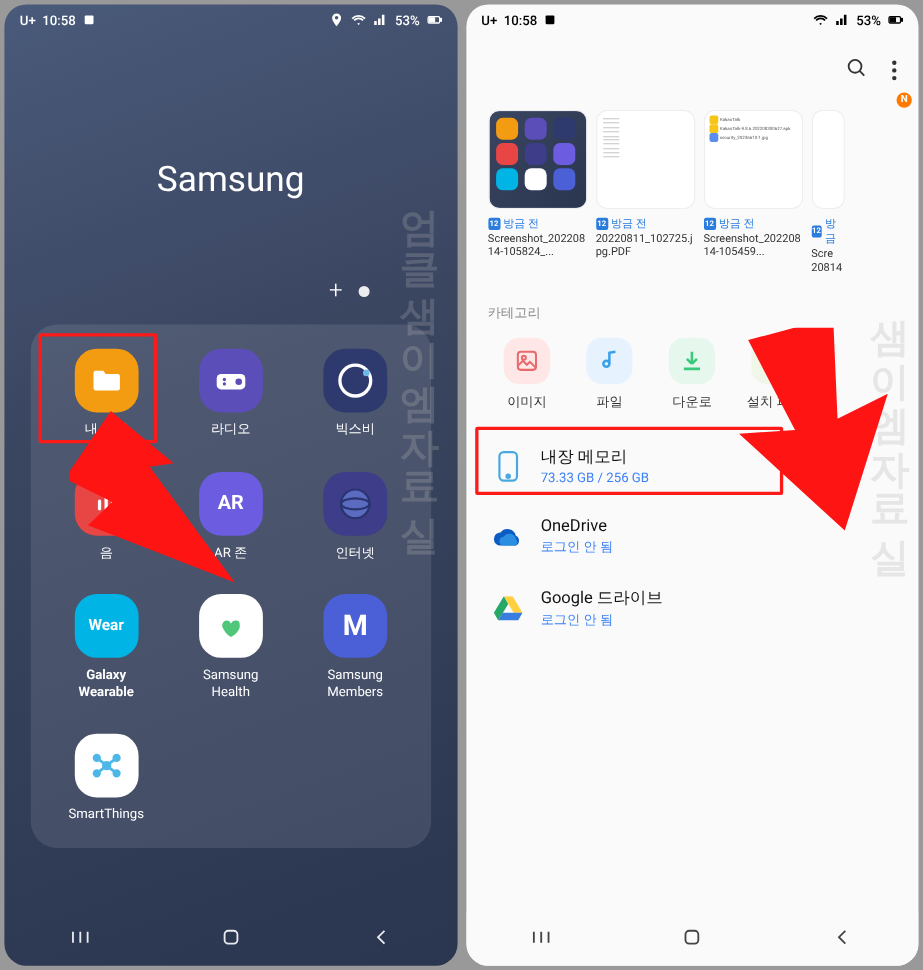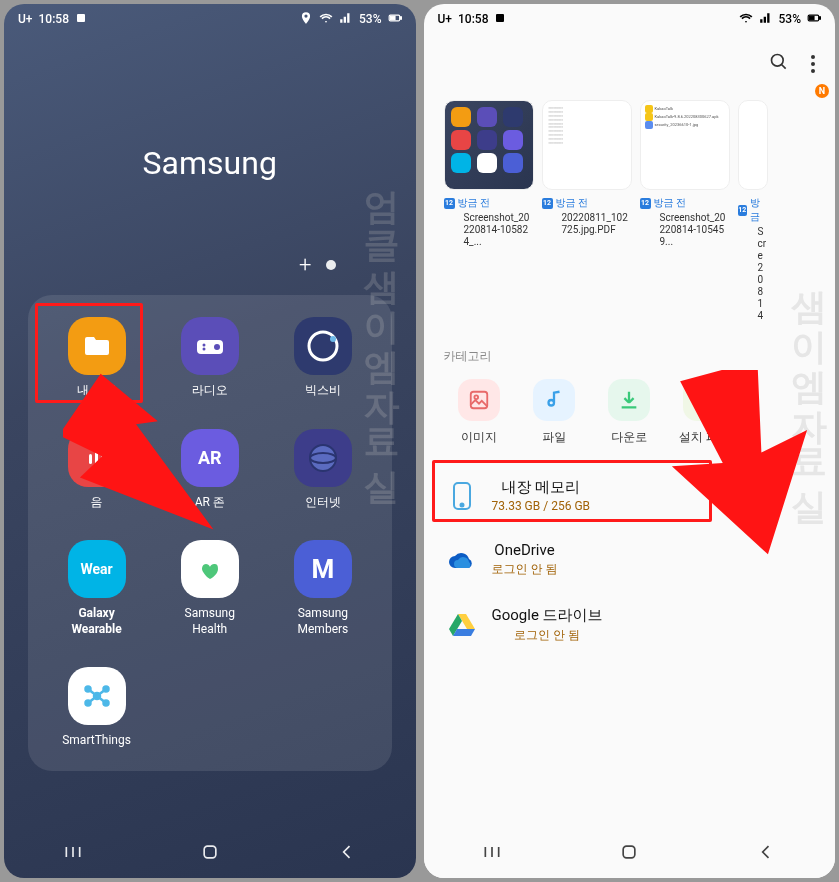--- a/index.html
+++ b/index.html
@@ -163,21 +163,21 @@
     border-radius: 10px;
     border: 1px solid #eee;
     background:#f5f5f5;
     margin-bottom: 6px;
     position:relative;
     overflow:hidden;
   }
   .thumb-hs { background: linear-gradient(135deg,#3a4560,#2a3550); }
   .thumb-doc { background: #fff; }
   .recent-time { color:#2a7cdd; font-size:10px; display:flex; align-items:center; gap:3px; margin-bottom:2px;}
-  .recent-name { font-size:10px; color:#333; line-height:1.2; word-break:break-all;margin-left:20px; }
+  .recent-name { font-size:10px; color:#333; line-height:1.2; word-break:break-all; }
   .cal-ic { width:11px;height:11px; background:#2a7cdd; border-radius:2px; display:inline-flex; align-items:center; justify-content:center; color:#fff; font-size:7px; font-weight:700;}
 
   .section-sub {
     font-size: 12px;
     color: #888;
     padding: 10px 20px 10px;
   }
 
   .cat-grid {
     display: grid;
@@ -198,26 +198,25 @@
     display:flex; align-items:center; justify-content:center;
   }
   .cat-label { font-size: 12px; color:#333; }
 
   .storage-list { padding: 6px 12px; position: relative; }
   .storage-item {
     display: flex;
     align-items: center;
     gap: 14px;
     padding: 14px 10px;
-    text-align: center;
   }
   .stor-ic { width: 32px; height: 32px; display:flex; align-items:center; justify-content:center; }
   .stor-text { display:flex; flex-direction:column; gap:2px; }
   .stor-title { font-size: 15px; color:#111; }
-  .stor-sub { font-size: 12px; color:#a16207; }
+  .stor-sub { font-size: 12px; color:#3b82f6; }
 
   .red-arrow {
     position: absolute;
     pointer-events: none;
     z-index: 50;
   }
   
   .watermark {
     position:absolute;
     color: rgba(180,180,180,0.25);

